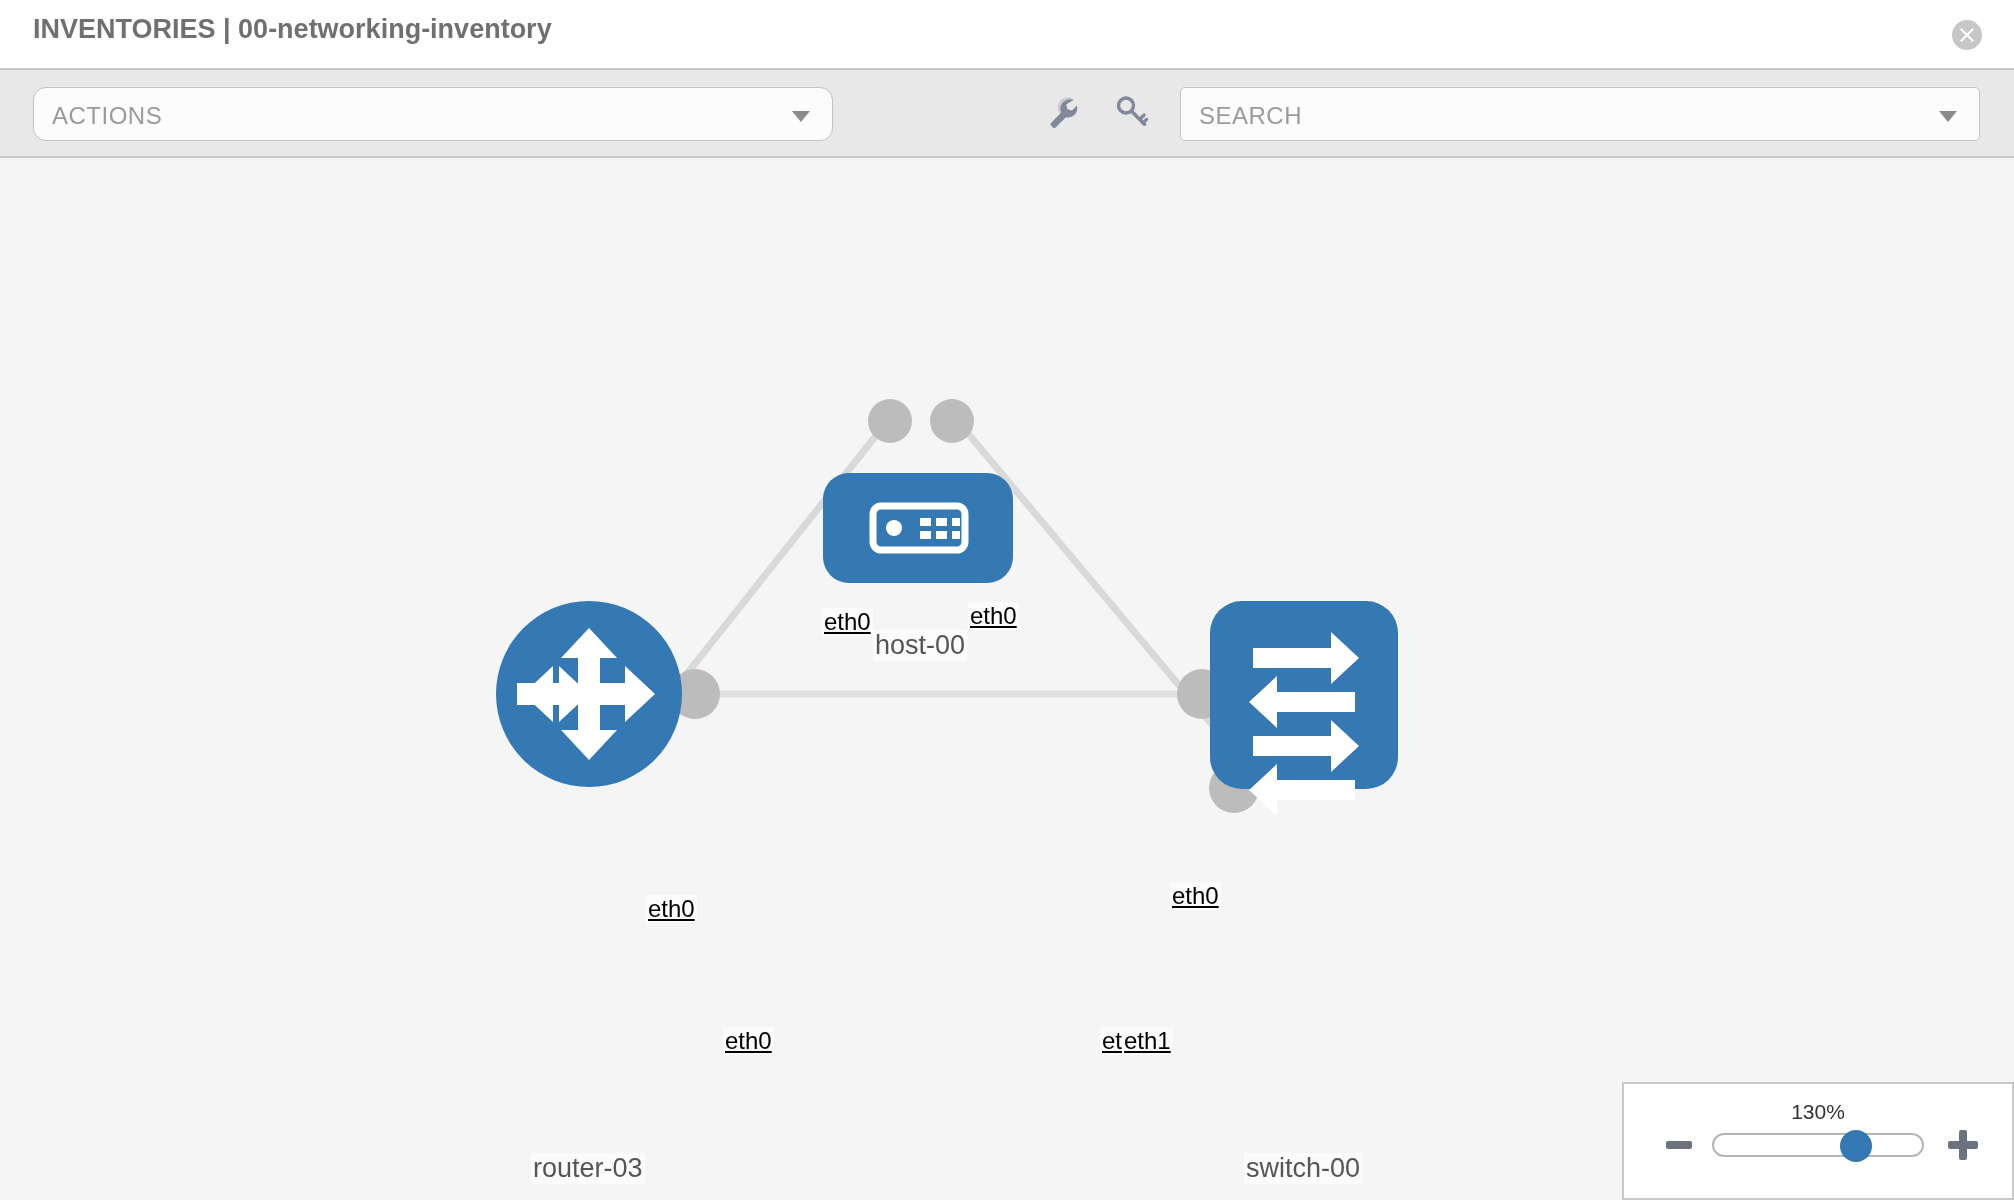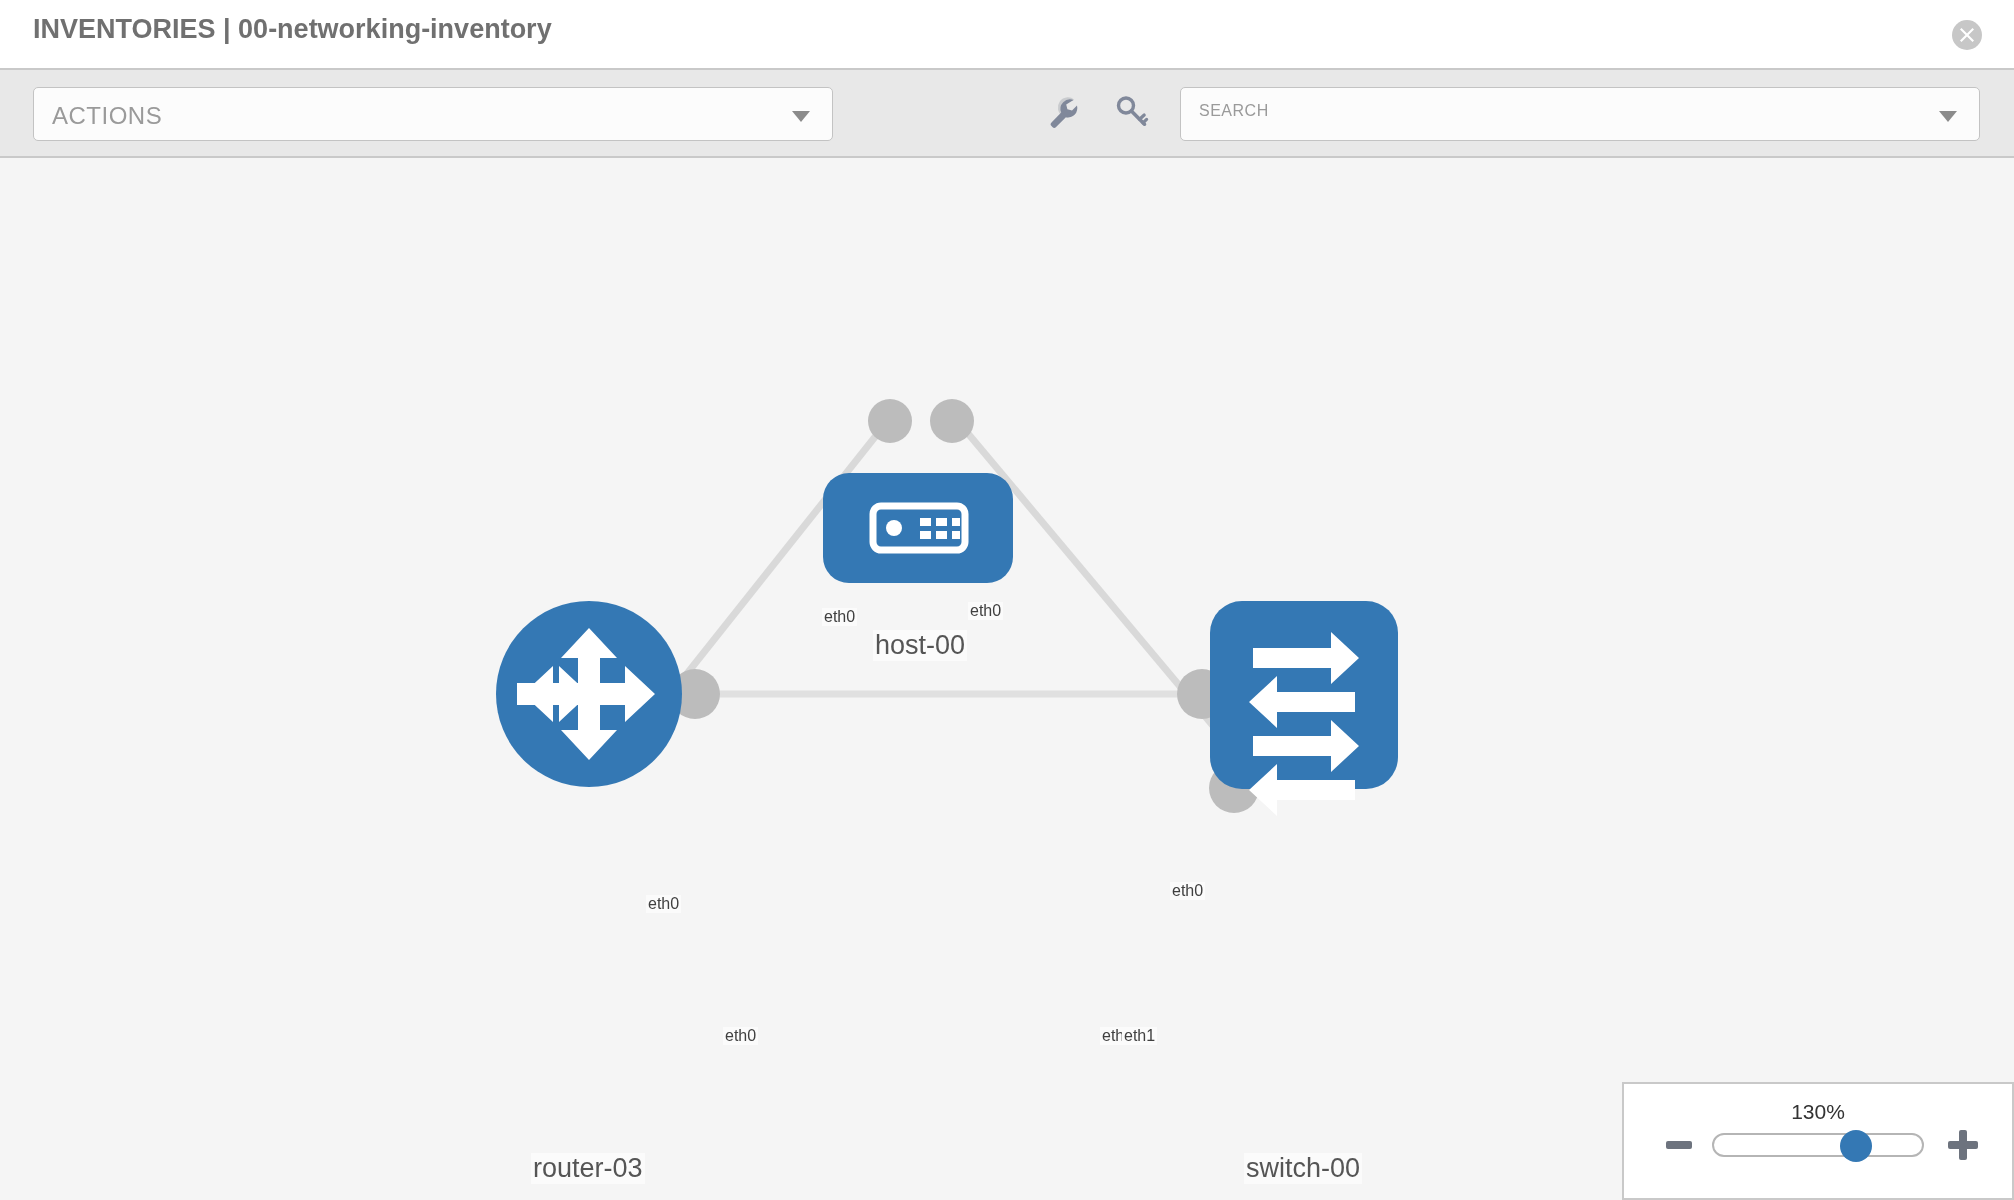--- a/index.html
+++ b/index.html
@@ -62,21 +62,21 @@
     box-sizing: border-box;
   }
   .actions-select {
     position: absolute;
     left: 33px;
     top: 17px;
     width: 800px;
     height: 54px;
     background: #fcfcfc;
     border: 1px solid #c3c3c3;
-    border-radius: 5px;
+    border-radius: 13px;
     box-sizing: border-box;
     cursor: pointer;
   }
   .actions-label {
     position: absolute;
     left: 18px;
     top: 14px;
     font-size: 24px;
     color: #9a9a9a;
     letter-spacing: 0.5px;
@@ -109,21 +109,21 @@
     background: #fcfcfc;
     border: 1px solid #c3c3c3;
     border-radius: 5px;
     box-sizing: border-box;
     cursor: text;
   }
   .search-label {
     position: absolute;
     left: 18px;
     top: 14px;
-    font-size: 16px;
+    font-size: 24px;
     color: #9a9a9a;
     letter-spacing: 0.5px;
   }
 
   
   .canvas {
     position: absolute;
     left: 0; top: 158px;
     width: 2014px;
     height: 1042px;
@@ -136,25 +136,26 @@
   .node-label {
     position: absolute;
     font-size: 27px;
     color: #555555;
     background: #fbfbfb;
     white-space: nowrap;
     padding: 0 2px;
   }
   .iface-label {
     position: absolute;
-    font-size: 16px;
-    color: #404040;
+    font-size: 24px;
+    color: #000000;
     background: #fbfbfb;
     white-space: nowrap;
     padding: 0 2px;
+    text-decoration: underline;
   }
 
   
   .zoom-panel {
     position: absolute;
     left: 1622px;
     top: 1082px;
     width: 392px;
     height: 118px;
     background: #ffffff;

